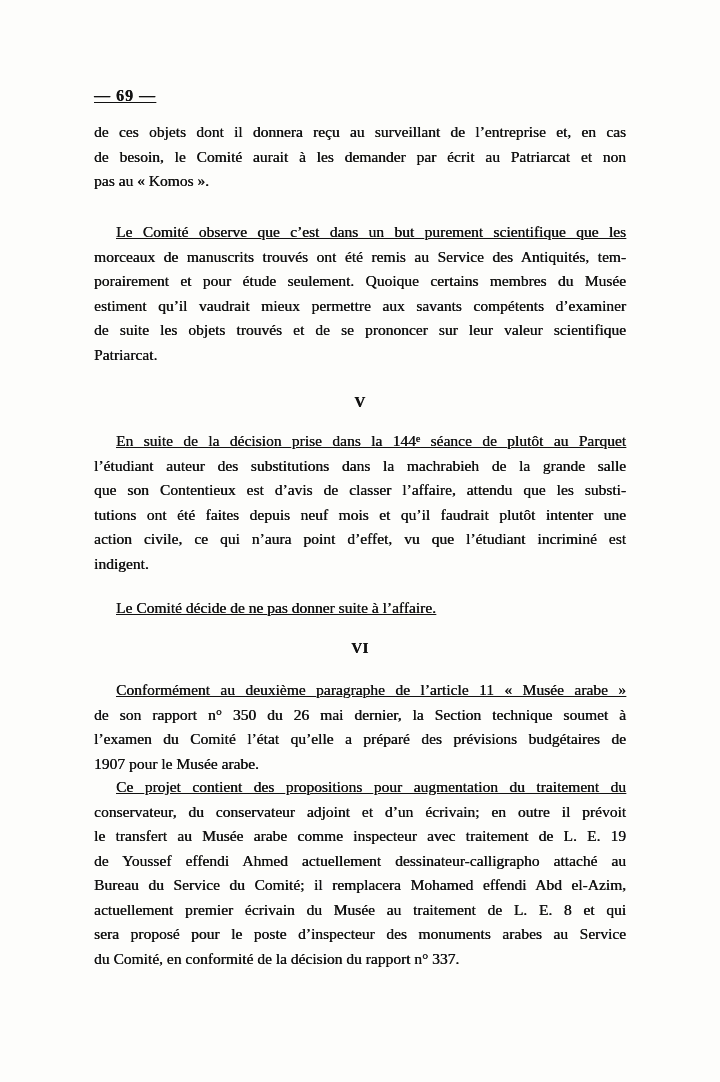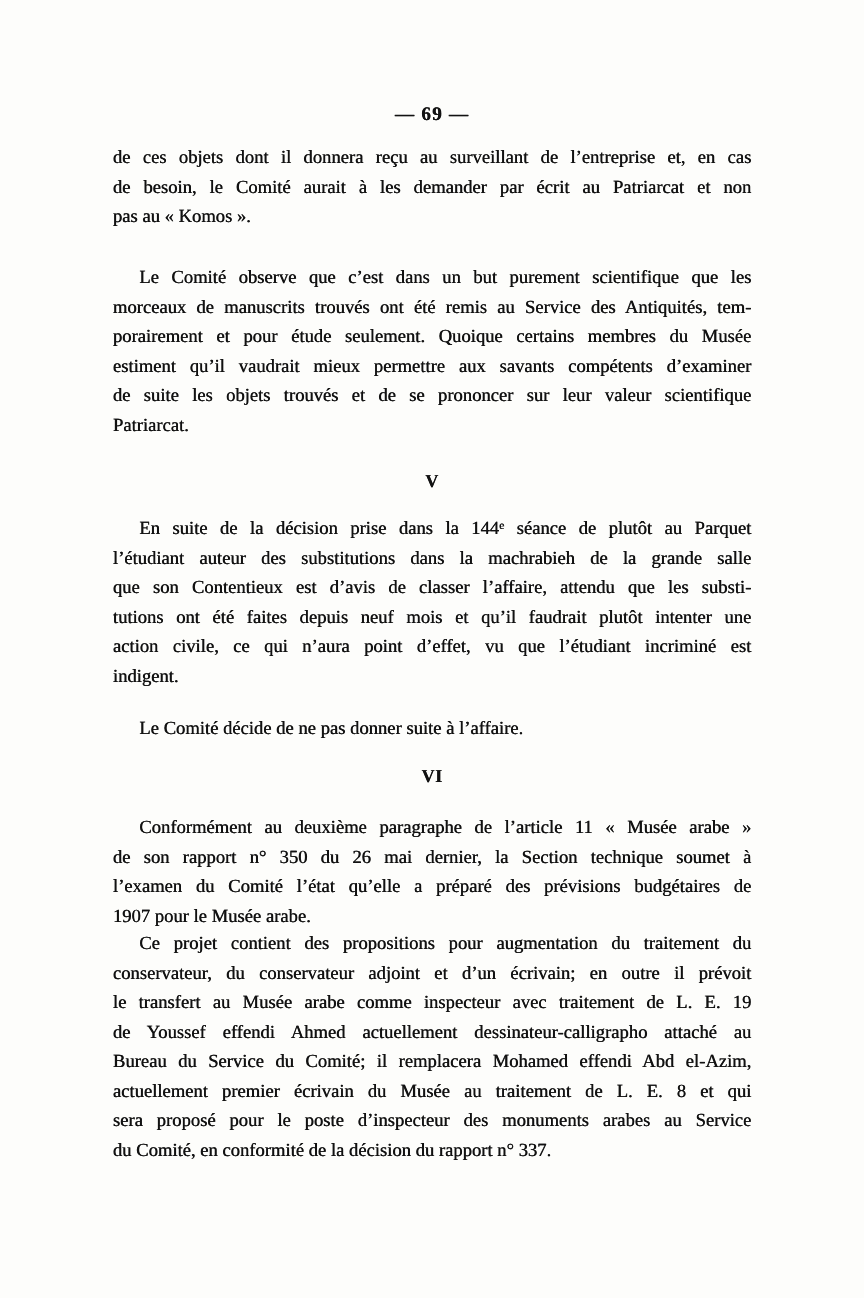--- a/index.html
+++ b/index.html
@@ -16,41 +16,42 @@
     font-family: "Liberation Serif", "DejaVu Serif", serif;
     font-size: 15.5px;
     overflow: hidden;
     text-shadow: 0.35px 0 0 currentColor; 
   }
   .page-number {
     position: absolute;
     top: 87px;
     left: 94px;
     width: 532px;
-    text-align: center;
     font-weight: bold;
     font-size: 16px;
     letter-spacing: 1px;
+    text-decoration: underline;
   }
   .para {
     position: absolute;
     left: 94px;
     width: 532px;
     line-height: 24.5px;
   }
   .line {
     text-align: justify;
     text-align-last: justify;
   }
   .line.last {
     text-align: justify;
     text-align-last: left;
   }
   .line.ind {
     text-indent: 22px;
+    text-decoration: underline;
   }
   .heading {
     position: absolute;
     left: 94px;
     width: 532px;
     text-align: center;
     font-weight: bold;
     font-size: 15px;
     letter-spacing: 0.5px;
   }

